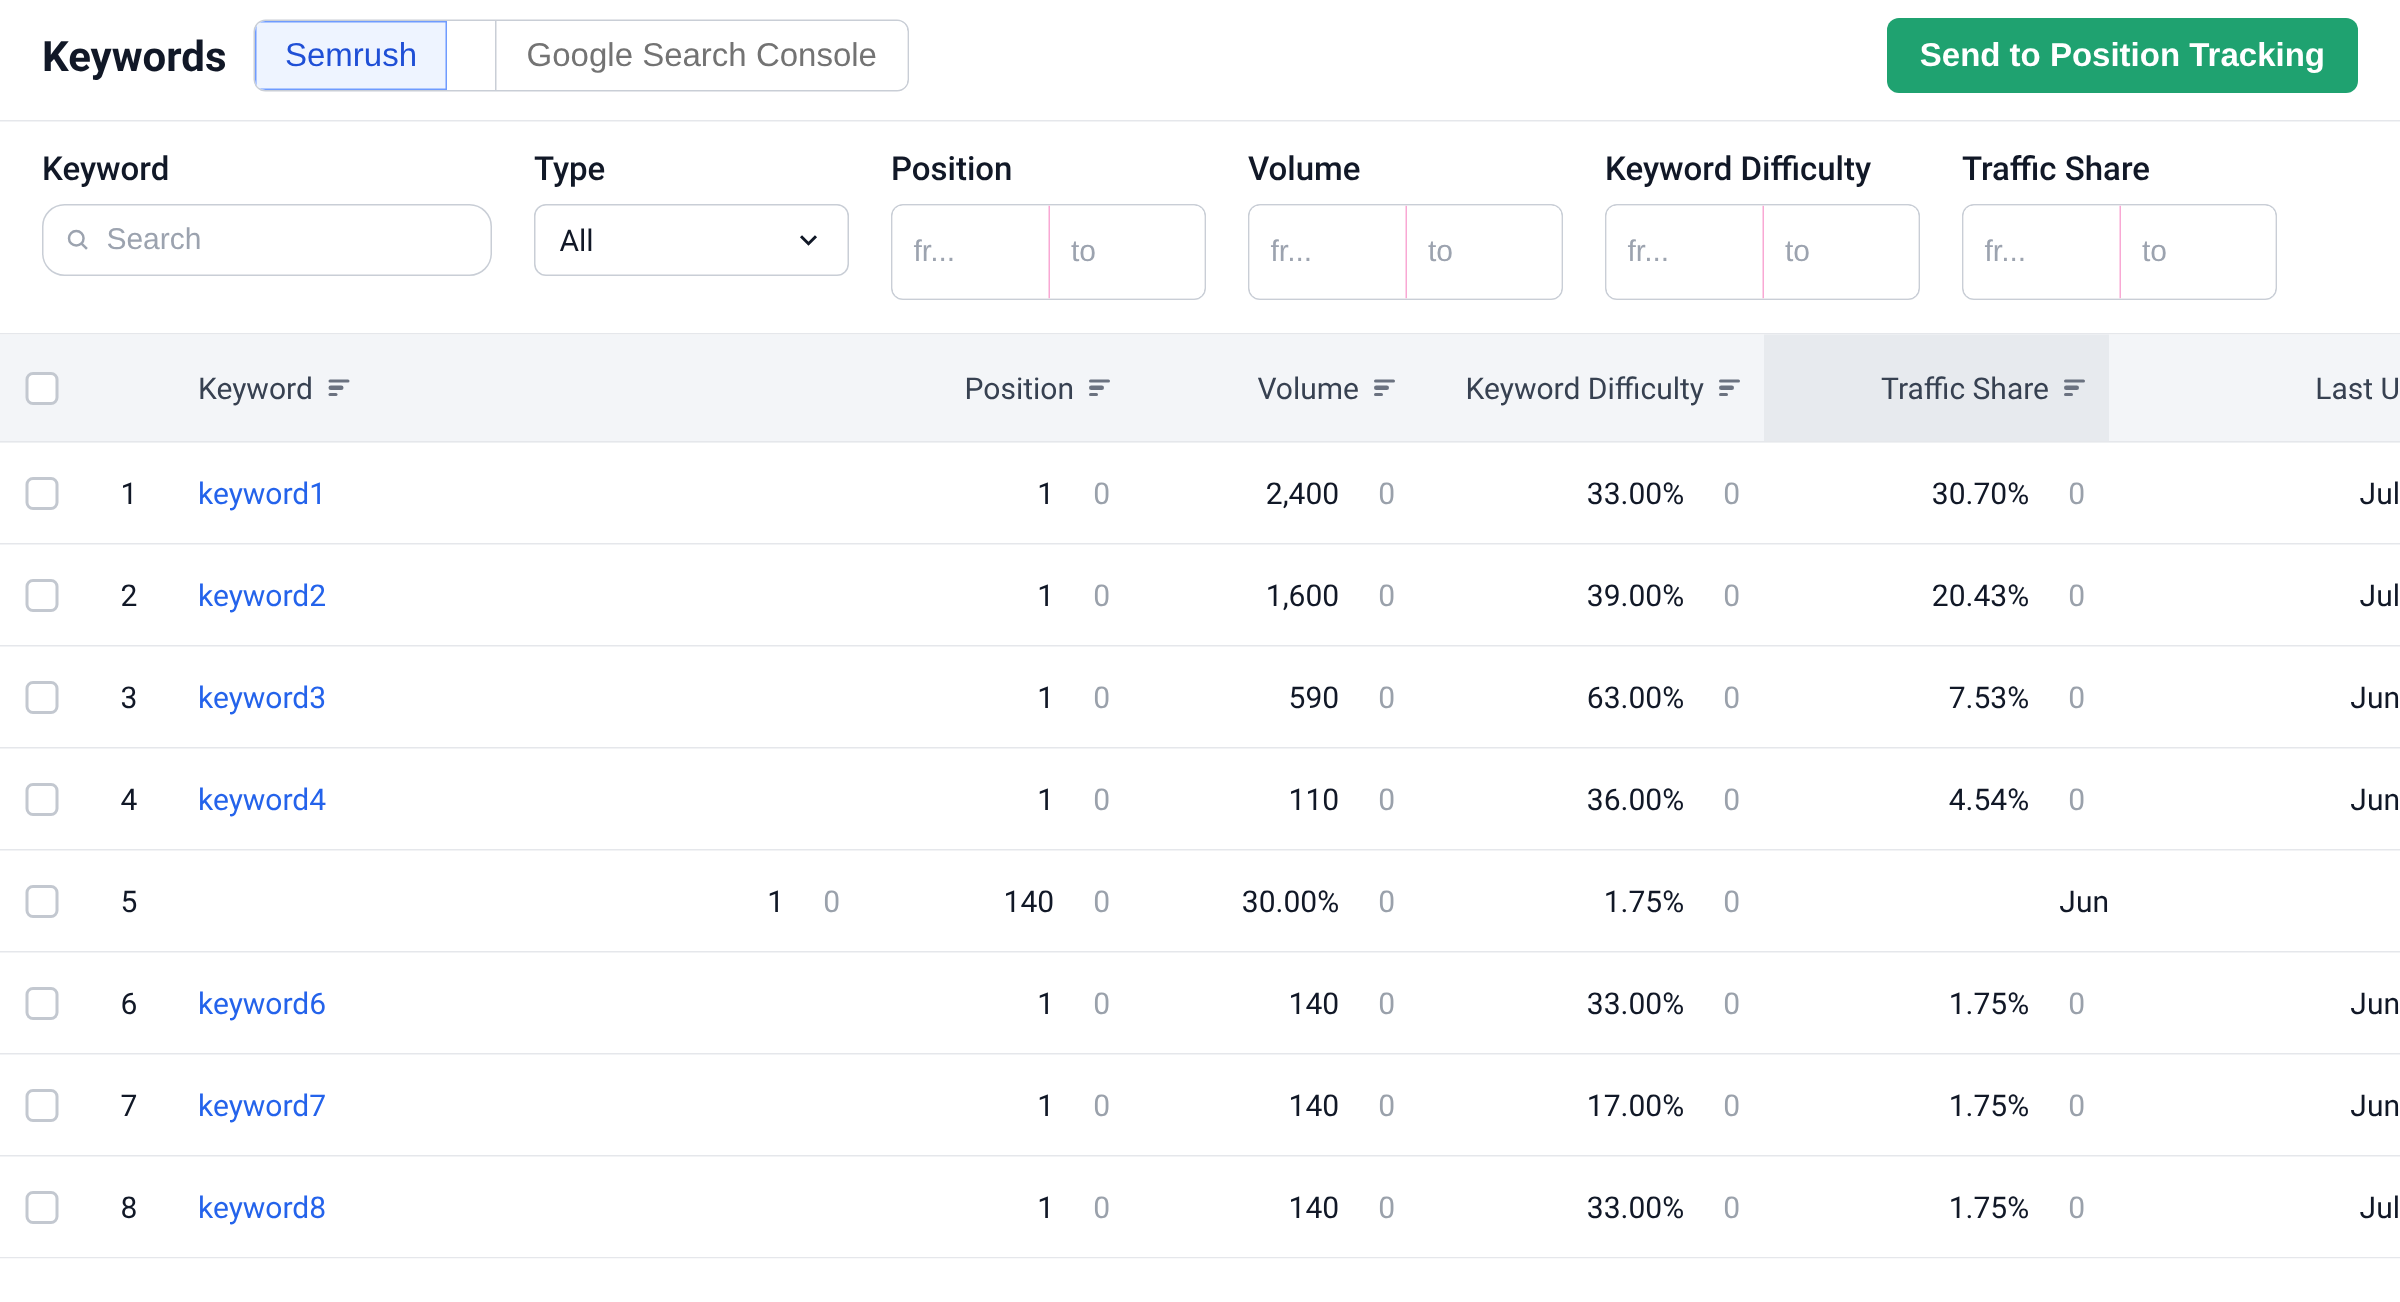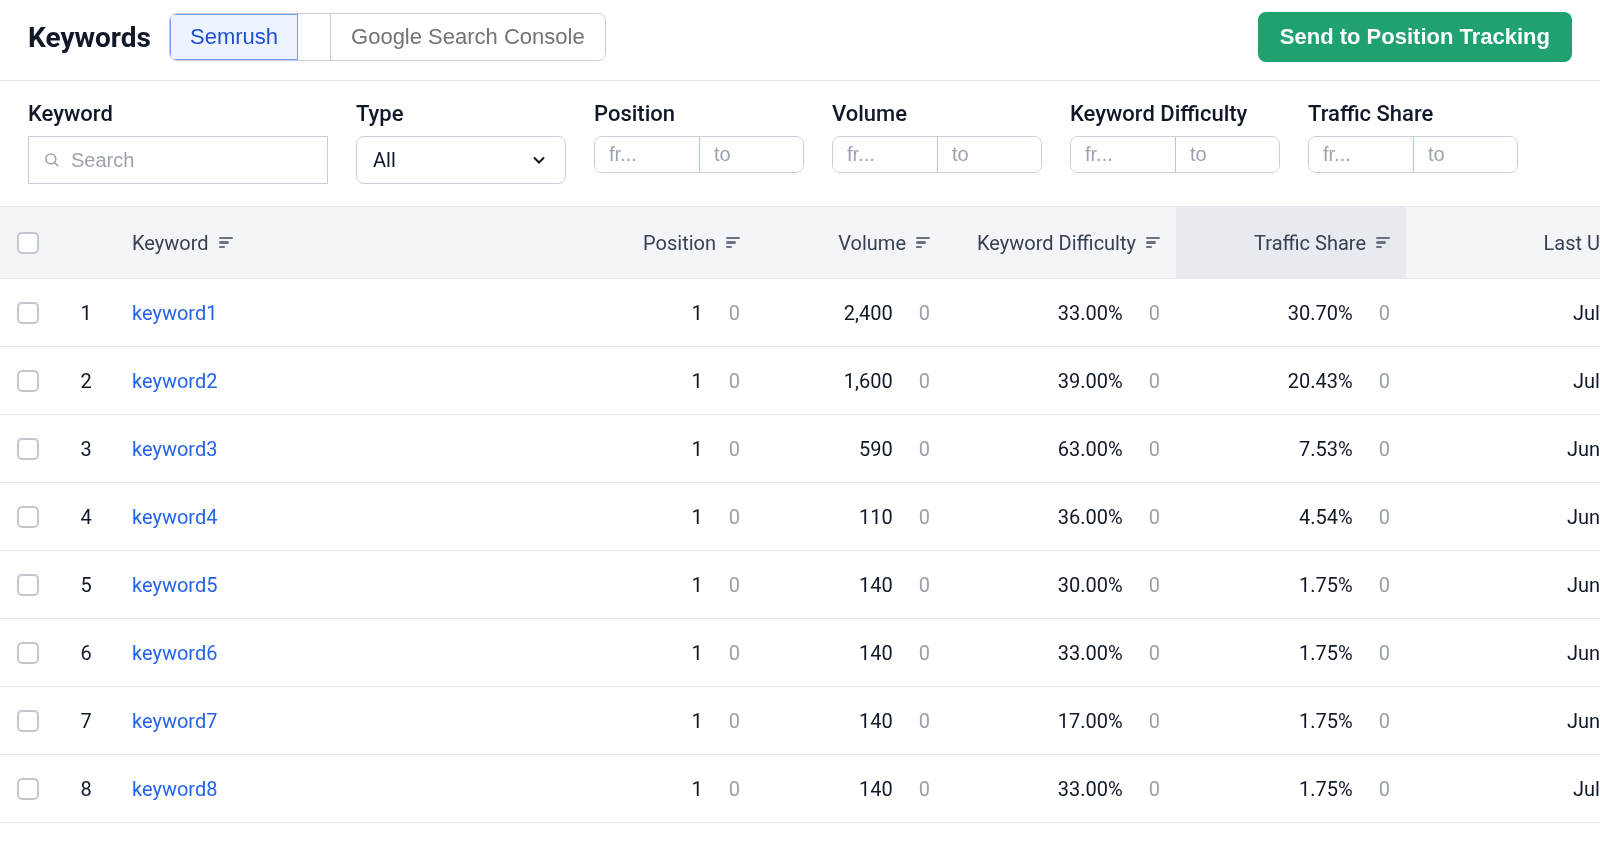--- a/index.html
+++ b/index.html
@@ -62,35 +62,35 @@
     display: flex;
     gap: 28px;
     padding: 20px 28px 22px 28px;
     border-bottom: 1px solid #e5e7eb;
   }
   .filter-col { display: flex; flex-direction: column; gap: 10px; }
   .filter-label { font-size: 22px; font-weight: 500; color: #111827; }
   .search-wrap {
     display: flex; align-items: center;
     width: 300px; height: 48px;
-    border: 1px solid #c9ced6; border-radius: 0;
+    border: 1px solid #c9ced6; border-radius: 15px;
     padding: 0 14px; gap: 10px; color: #6b7280;
   }
   .search-wrap input {
     border: none; outline: none; font-size: 20px; width: 100%; color:#111827;
   }
   .search-wrap input::placeholder { color: #9ca3af; }
   .select {
     width: 210px; height: 48px;
     border: 1px solid #c9ced6; border-radius: 8px;
     display: flex; align-items: center; justify-content: space-between;
     padding: 0 16px; font-size: 20px; cursor: pointer; background:#fff;
   }
   .range {
-    display: flex; height: 37px;
+    display: flex; height: 64px;
     border: 1px solid #c9ced6; border-radius: 8px; overflow:hidden;
   }
   .range input {
     width: 104px; border: none; outline: none;
     font-size: 20px; padding: 0 14px; color:#111827;
   }
   .range input + input { border-left: 1px solid #f9a8d4; }
   .range input::placeholder { color: #9ca3af; }
 
   
@@ -353,21 +353,20 @@
       <span class="val">4.54%</span>
       <span class="delta">0</span>
     </div>
     <div class="cell last" style="padding-right:0;">Jun</div>
   </div>
     <div class="row">
     <div class="cell chkcell">
       <span class="checkbox"></span>
     </div>
     <div class="cell idx">5</div>
-    <div class="cell link">keyword5</div>
     <div class="cell num-delta">
       <span class="val">1</span>
       <span class="delta">0</span>
     </div>
     <div class="cell num-delta">
       <span class="val">140</span>
       <span class="delta">0</span>
     </div>
     <div class="cell num-delta">
       <span class="val">30.00%</span>

